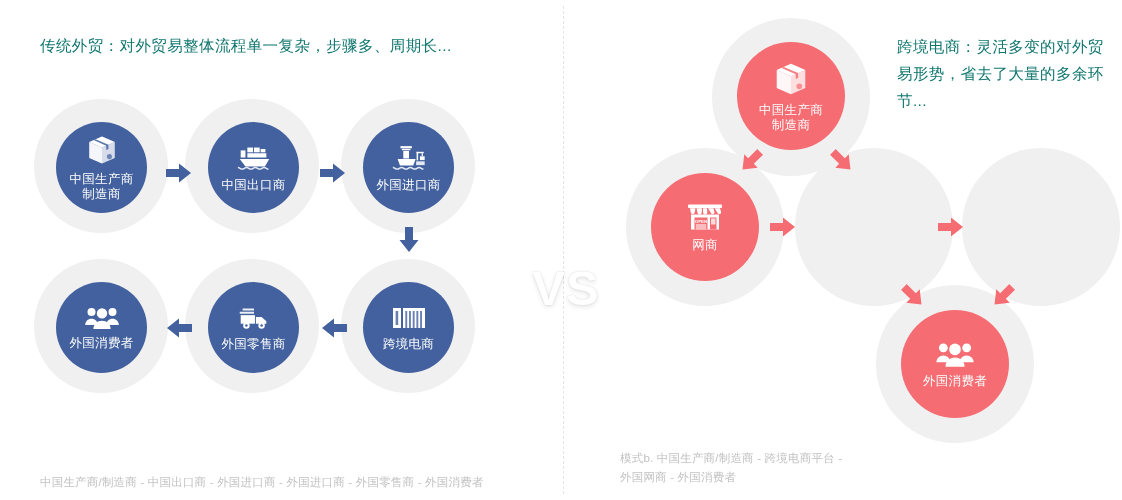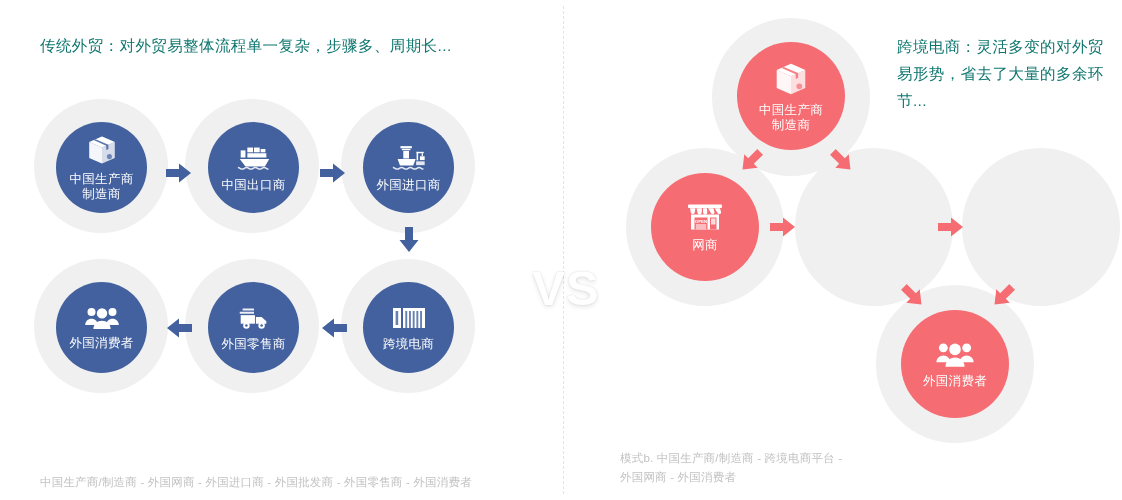--- a/index.html
+++ b/index.html
@@ -203,21 +203,21 @@
     <svg width="26" height="22" viewBox="0 0 26 22">
         <path d="M26 7H13V1.5L1 11l12 9.5V15h13z" fill="#42619e"></path>
       </svg>
   </div>
   <div class="arrow" style="left:166px; top:317px;">
     <svg width="26" height="22" viewBox="0 0 26 22">
         <path d="M26 7H13V1.5L1 11l12 9.5V15h13z" fill="#42619e"></path>
       </svg>
   </div>
 
-  <div class="caption" id="caption-left">中国生产商/制造商 - 外国网商 - 外国进口商 - 外国批发商 - 外国零售商 - 外国消费者</div>
+  <div class="caption" id="caption-left">中国生产商/制造商 - 中国出口商 - 外国进口商 - 外国进口商 - 外国零售商 - 外国消费者</div>
 
   <div class="halo" style="left:712px; top:18px;  width:158px; height:158px;"></div>
   <div class="halo" style="left:626px; top:148px; width:158px; height:158px;"></div>
   <div class="halo" style="left:795px; top:148px; width:158px; height:158px;"></div>
   <div class="halo" style="left:962px; top:148px; width:158px; height:158px;"></div>
   <div class="halo" style="left:876px; top:285px; width:158px; height:158px;"></div>
 
   <div class="node coral" style="left:737px; top:42px; width:108px; height:108px;">
     <span class="ico">
       <svg width="38" height="38" viewBox="0 0 32 32" fill="none">

